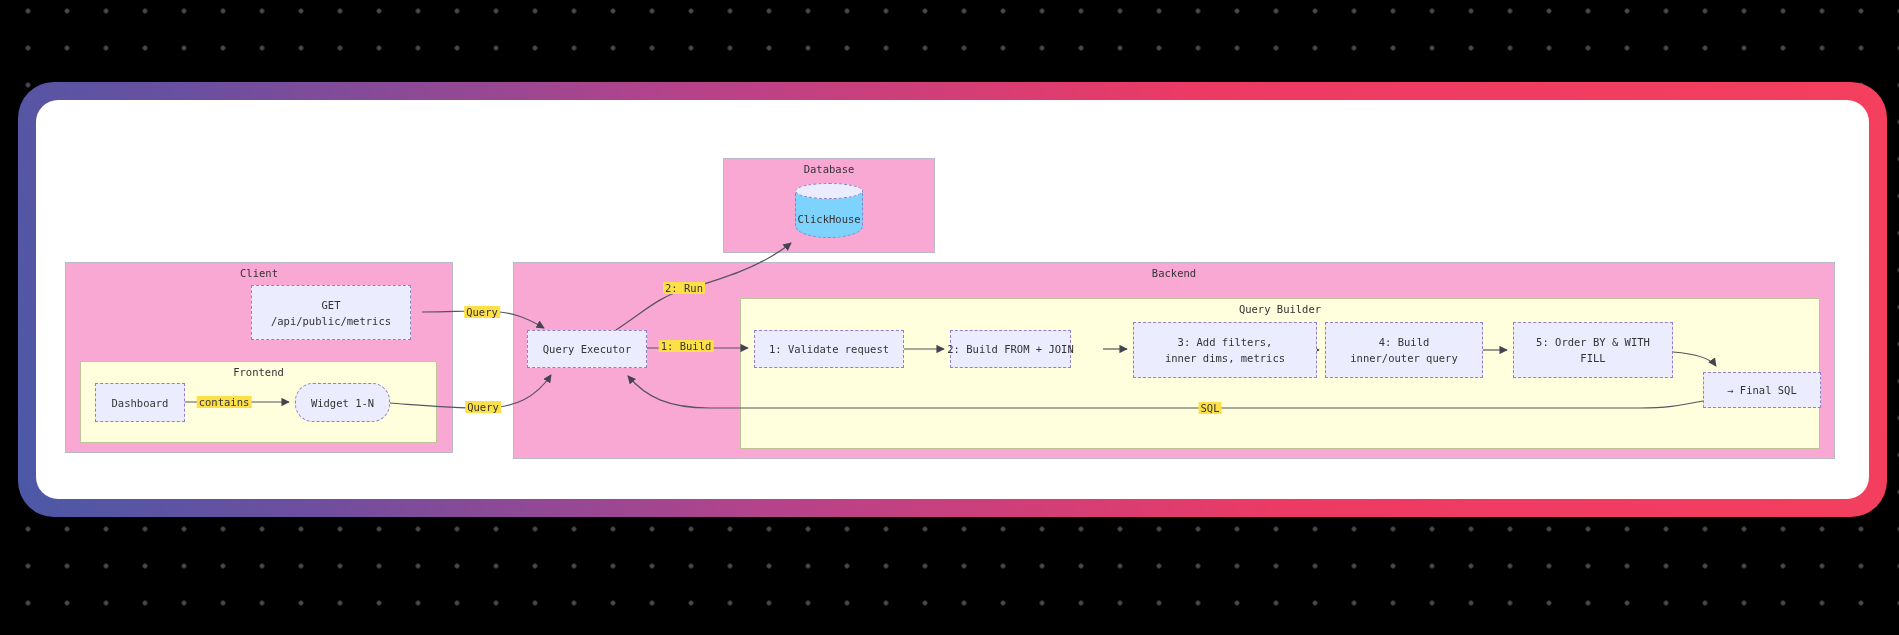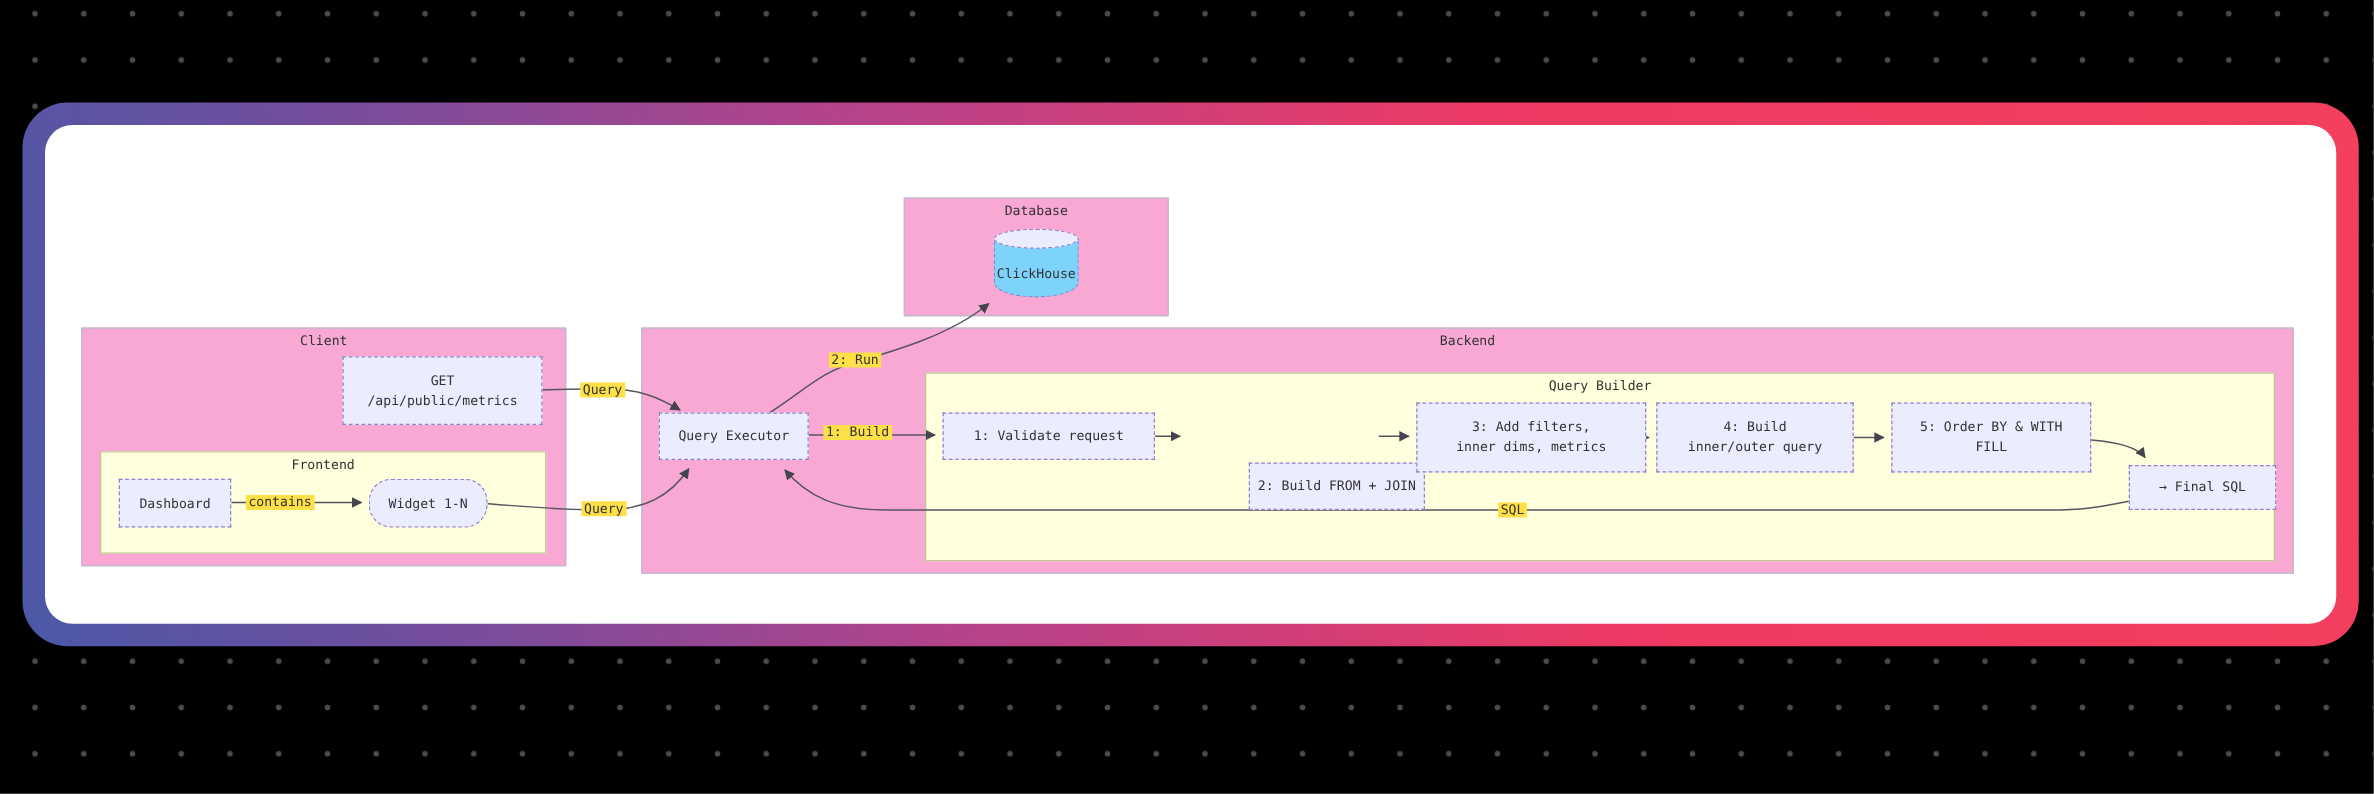--- a/index.html
+++ b/index.html
@@ -106,42 +106,42 @@
       </g>
     </svg>
 
     <div>
       <div class="cyl-body">
         <span>ClickHouse</span>
       </div>
       <div class="cyl-top"></div>
     </div>
 
-    <div class="node" style="left:274px;top:285px;width:160px;height:55px;text-align:right;">
+    <div class="node" style="left:251px;top:285px;width:160px;height:55px;text-align:right;">
       <span>GET</span>
       <span>/api/public/metrics</span>
     </div>
 
     <div class="node" style="left:95px;top:383px;width:90px;height:39px;">
       <span>Dashboard</span>
     </div>
 
     <div class="node" style="left:295px;top:383px;width:95px;height:39px;border-radius:18px;">
       <span>Widget 1-N</span>
     </div>
 
     <div class="node" style="left:527px;top:330px;width:120px;height:38px;">
       <span>Query Executor</span>
     </div>
 
-    <div class="node" style="left:754px;top:330px;width:170px;height:38px;">
+    <div class="node" style="left:754px;top:330px;width:150px;height:38px;">
       <span>1: Validate request</span>
     </div>
 
-    <div class="node" style="left:999px;top:330px;width:141px;height:38px;margin-top:40px;">
+    <div class="node" style="left:950px;top:330px;width:121px;height:38px;">
       <span>2: Build FROM + JOIN</span>
     </div>
 
     <div class="node" style="left:1133px;top:322px;width:184px;height:56px;">
       <span>3: Add filters,</span>
       <span>inner dims, metrics</span>
     </div>
 
     <div class="node" style="left:1325px;top:322px;width:158px;height:56px;">
       <span>4: Build</span>

